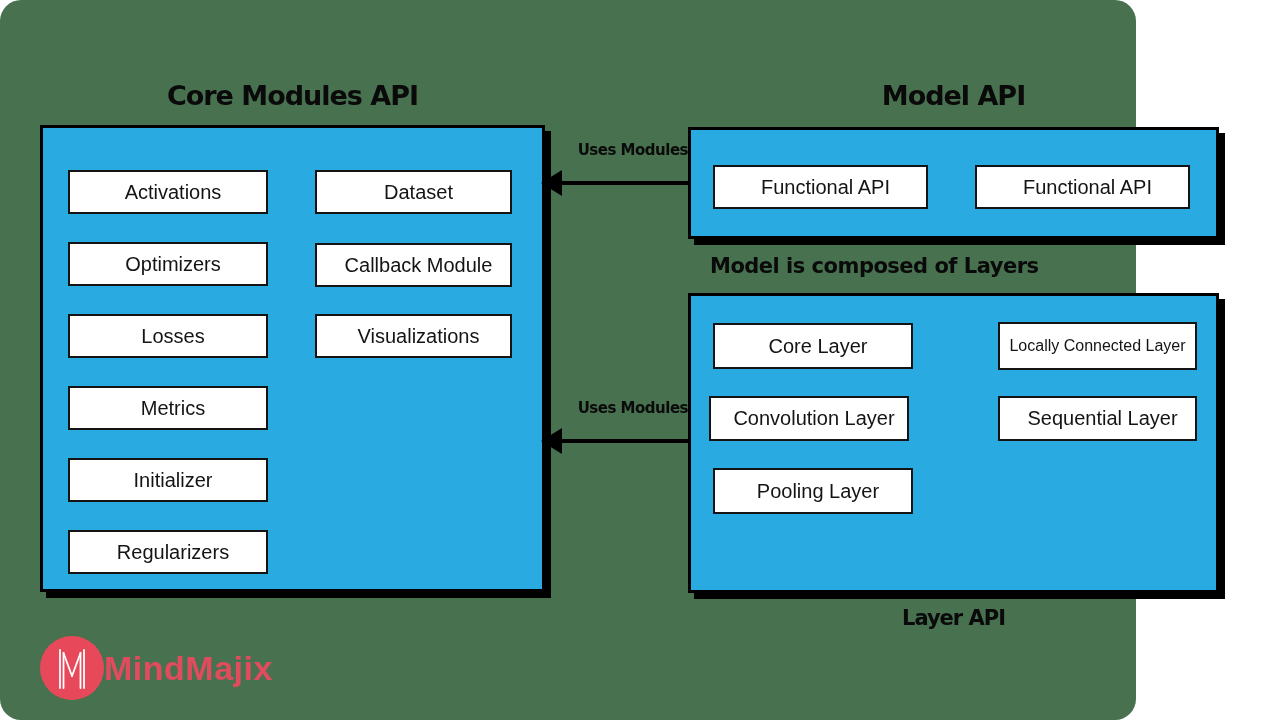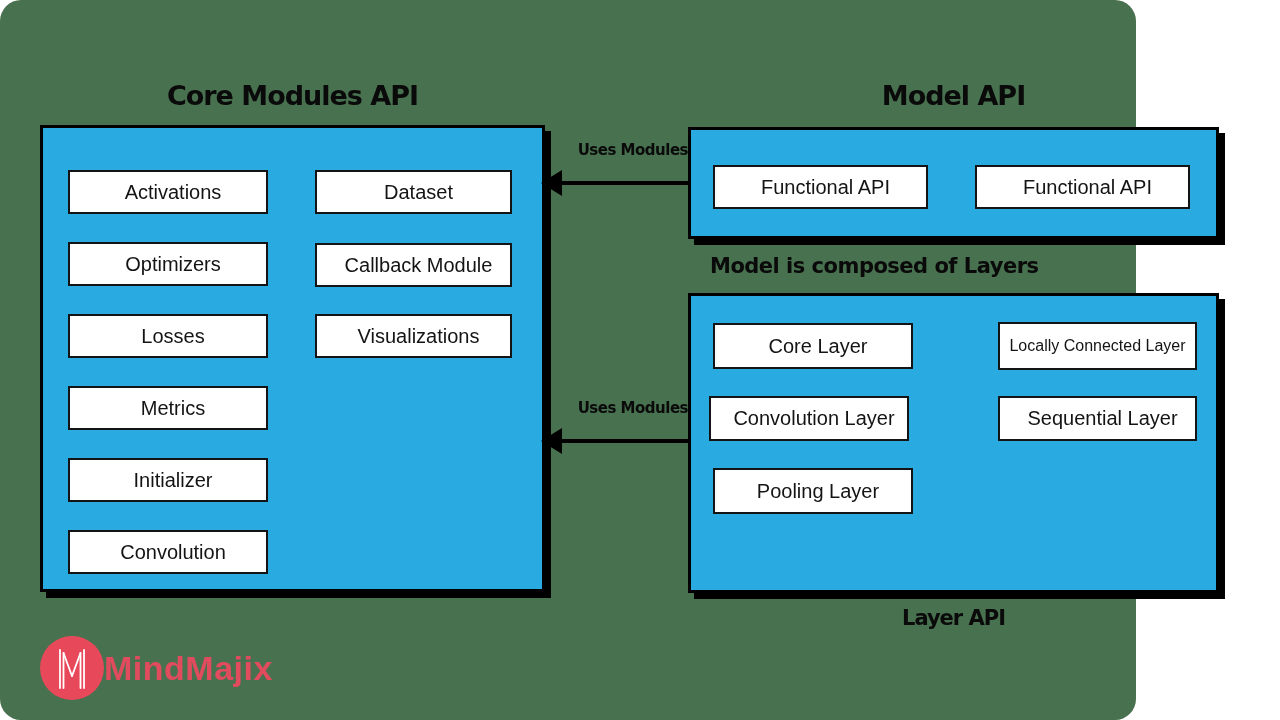--- a/index.html
+++ b/index.html
@@ -91,21 +91,21 @@
   <div class="heading" style="left:688px; top:80px; width:531px; font-size:27px;">Model API</div>
   <div class="heading" style="left:710px; top:254px; width:531px; font-size:21px; text-align:left; letter-spacing:-0.5px;">Model is composed of Layers</div>
   <div class="heading" style="left:688px; top:606px; width:531px; font-size:21px;">Layer API</div>
 
   <div class="panel" style="left:40px; top:125px; width:505px; height:467px;">
     <div class="chip" style="left:25px; top:42px;  width:200px; height:44px;">Activations</div>
     <div class="chip" style="left:25px; top:114px; width:200px; height:44px;">Optimizers</div>
     <div class="chip" style="left:25px; top:186px; width:200px; height:44px;">Losses</div>
     <div class="chip" style="left:25px; top:258px; width:200px; height:44px;">Metrics</div>
     <div class="chip" style="left:25px; top:330px; width:200px; height:44px;">Initializer</div>
-    <div class="chip" style="left:25px; top:402px; width:200px; height:44px;">Convolution</div>
+    <div class="chip" style="left:25px; top:402px; width:200px; height:44px;">Regularizers</div>
     <div class="chip" style="left:272px; top:42px;  width:197px; height:44px;">Dataset</div>
     <div class="chip" style="left:272px; top:115px; width:197px; height:44px;">Callback Module</div>
     <div class="chip" style="left:272px; top:186px; width:197px; height:44px;">Visualizations</div>
   </div>
 
   <div class="panel" style="left:688px; top:127px; width:531px; height:112px;">
     <div class="chip" style="left:22px;  top:35px; width:215px; height:44px;">Functional API</div>
     <div class="chip" style="left:284px; top:35px; width:215px; height:44px;">Functional API</div>
   </div>
 

